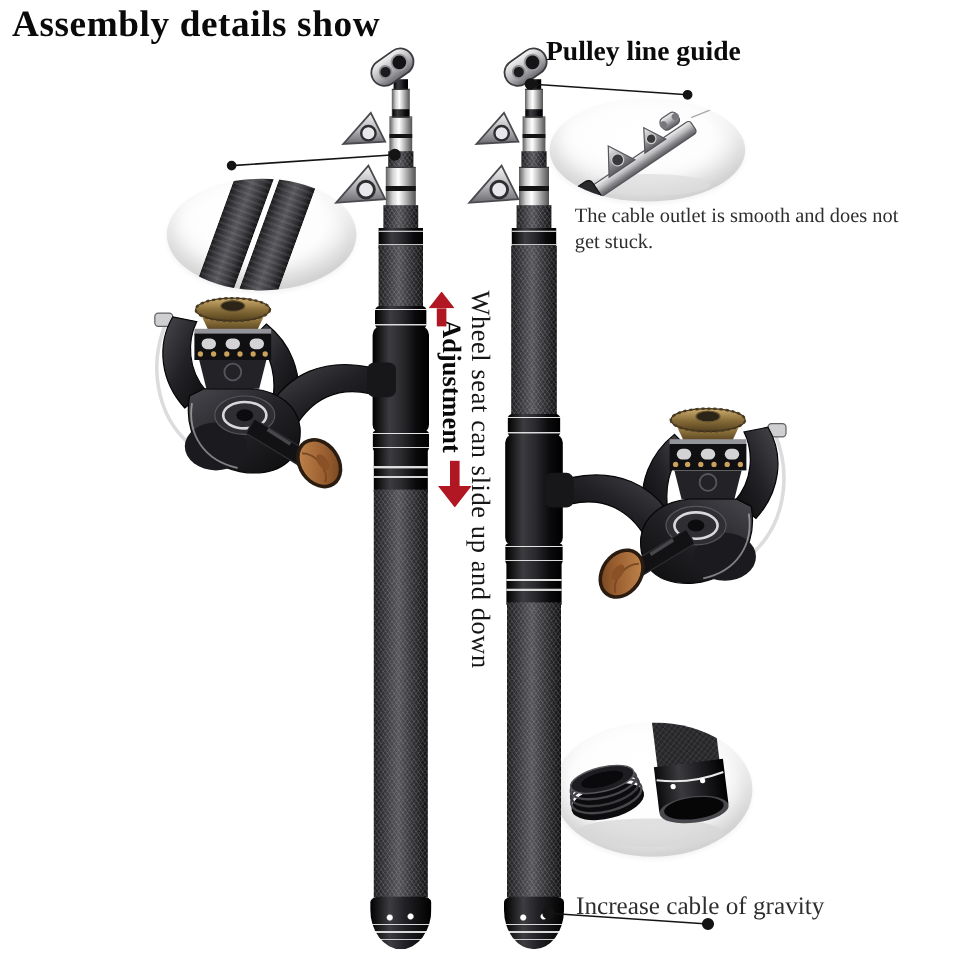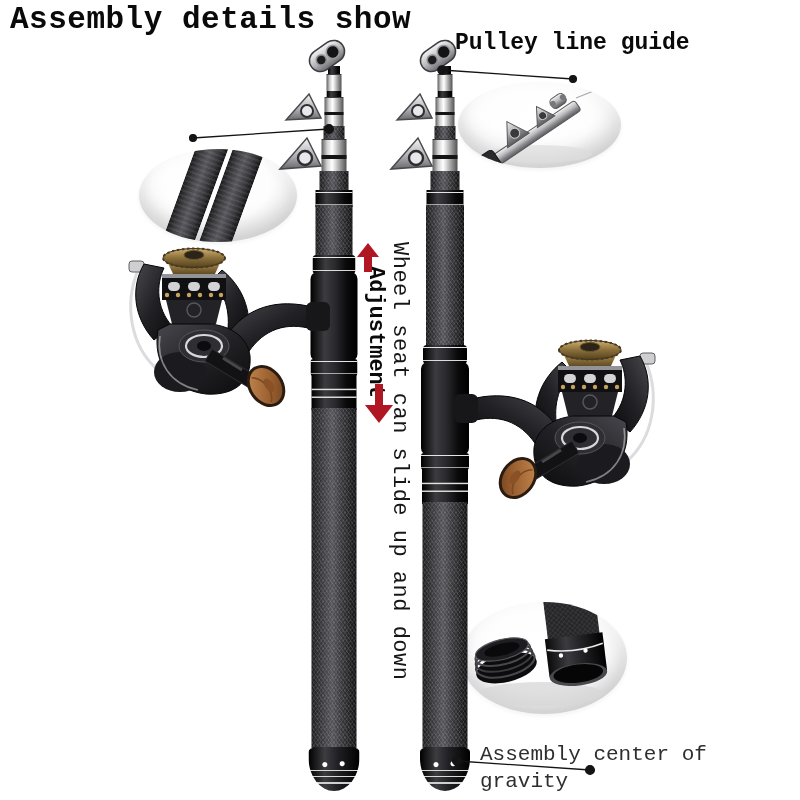--- a/index.html
+++ b/index.html
@@ -1,17 +1,17 @@
 <!DOCTYPE html>
 <html style="--arrow-red: #b11623; --label-color: #0a0a0a; --body-color: #2e2e2e;"><head>
 <meta charset="utf-8">
 <style>
   html,body{margin:0;padding:0;background:#fff;}
   .stage{position:relative;width:800px;height:800px;background:#ffffff;overflow:hidden;
-         font-family:Liberation Mono, monospace;color:var(--label-color,#0a0a0a);}
+         font-family:Liberation Serif, serif;color:var(--label-color,#0a0a0a);}
   .abs{position:absolute;}
 
   
   .title{left:10px;top:2px;font-size:31px;font-weight:bold;letter-spacing:.5px;z-index:6;}
   .lbl{font-weight:bold;z-index:6;color:var(--label-color,#0a0a0a);}
   .lbl-carbon{left:64px;top:111px;font-size:22px;}
   .lbl-pulley{left:455px;top:30px;font-size:23px;}
   .desc{color:var(--body-color,#2e2e2e);z-index:6;line-height:1.28;}
   .desc-pulley{left:479px;top:169px;font-size:17px;width:285px;}
   .lbl-tail{left:483px;top:714px;font-size:21px;}
@@ -345,21 +345,22 @@
       <circle cx="442" cy="70" r="4.2"></circle>
         <circle cx="573" cy="79" r="3.4"></circle>
       <line x1="457" y1="761" x2="590" y2="770"></line>
       <circle cx="457" cy="761" r="4.4"></circle>
         <circle cx="590" cy="770" r="4.4"></circle>
     </g>
   </svg>
 
   <div class="abs title">Assembly details show</div>
   <div class="abs lbl lbl-pulley">Pulley line guide</div>
-  <div class="abs desc desc-tail">Assembly center of gravity</div>
+  <div class="abs desc desc-pulley">The cable outlet is smooth and does not get stuck.</div>
+  <div class="abs desc desc-tail">Increase cable of gravity</div>
   <div class="abs vtext v-wheel">Wheel seat can slide up and down</div>
   <div class="abs vtext v-adjust">Adjustment</div>
 
   <div class="abs arrow arrow-up">
     <div class="head-up"></div>
       <div class="stem"></div>
   </div>
   <div class="abs arrow arrow-down">
     <div class="stem"></div>
       <div class="head-down"></div>

